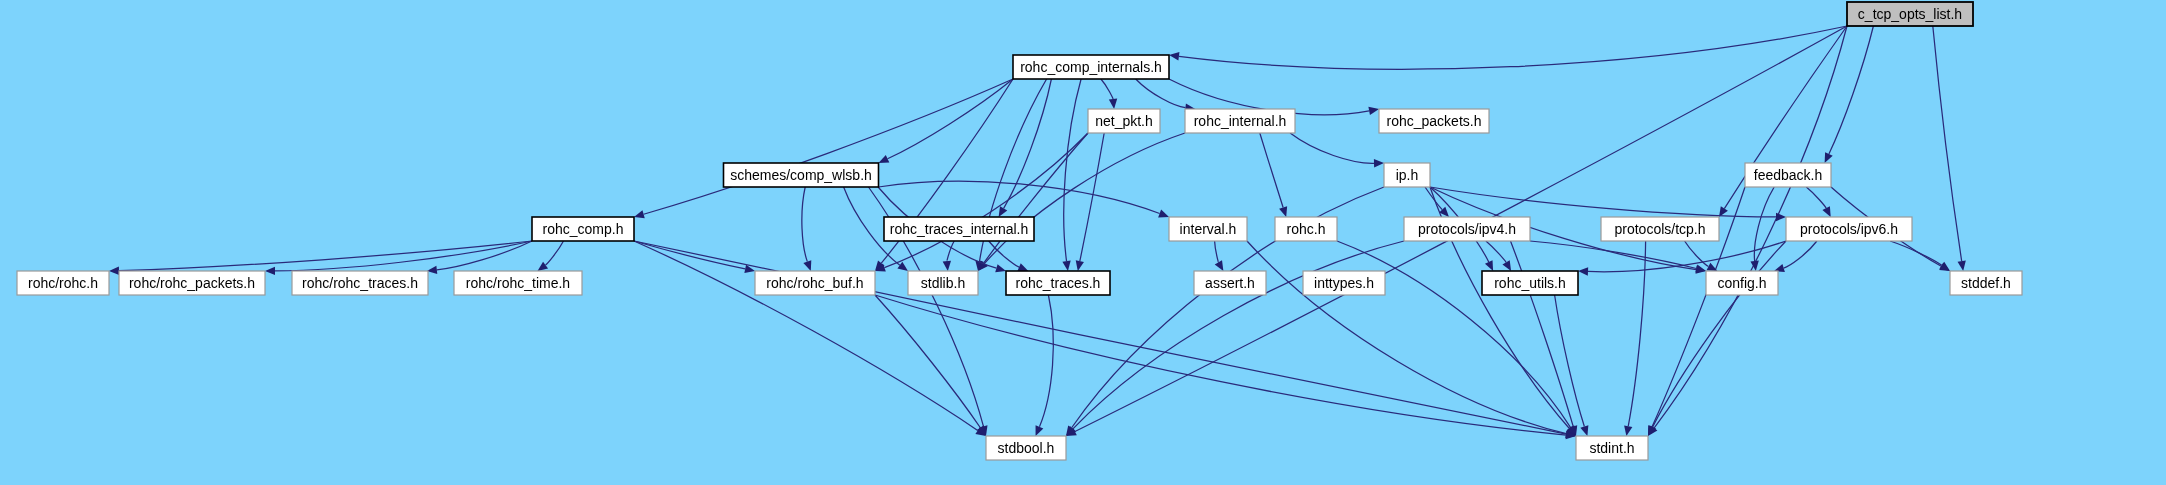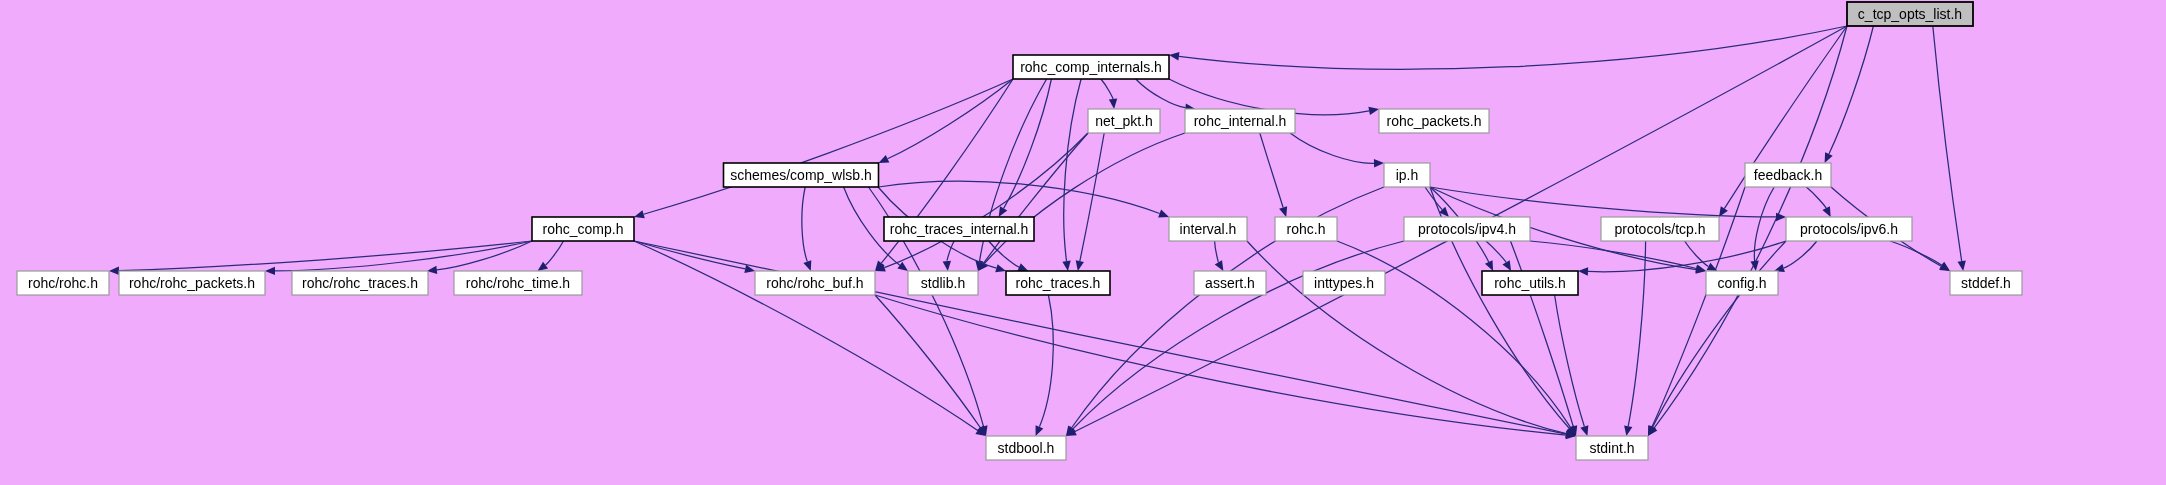--- a/index.html
+++ b/index.html
@@ -4,21 +4,21 @@
 <style>
   html, body {
     margin: 0;
     padding: 0;
     background: #ffffff;
   }
   #graph-root {
     position: relative;
     width: 2166px;
     height: 485px;
-    background: #f0abfc;
+    background: #7dd3fc;
     font-family: "Liberation Sans", sans-serif;
     overflow: hidden;
   }
   svg#graph-svg {
     position: absolute;
     top: 0;
     left: 0;
     width: 2166px;
     height: 485px;
     display: block;

